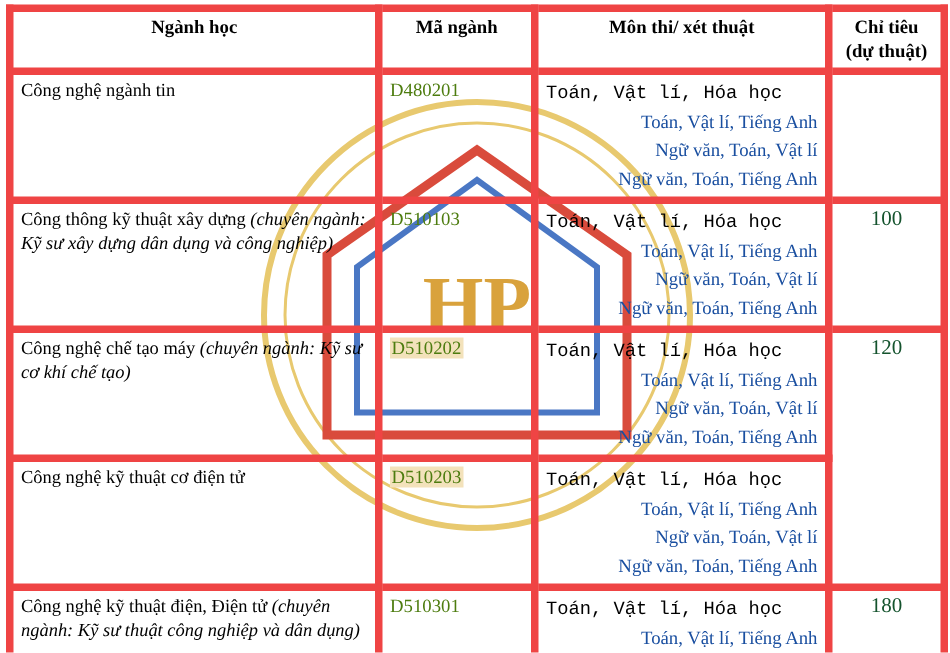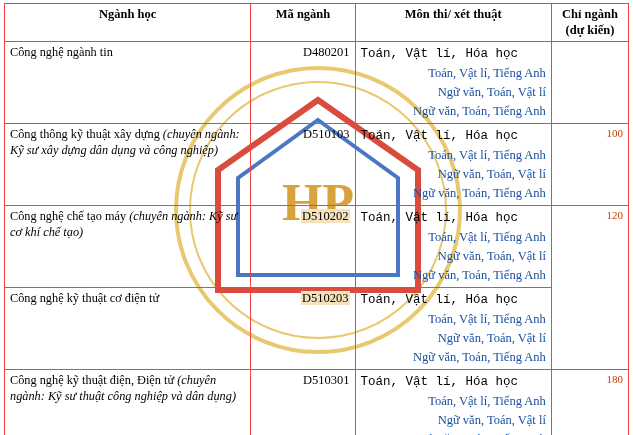--- a/index.html
+++ b/index.html
@@ -34,21 +34,21 @@
 
   table.admissions {
     border-collapse: collapse;
     width: 625px;
     table-layout: fixed;
     background: transparent;
   }
 
   table.admissions th,
   table.admissions td {
-    border: 1px solid #ef4444;
+    border: 5px solid #ef4444;
     vertical-align: top;
     padding: 3px 5px;
     background: transparent;
   }
 
   thead th {
     text-align: center;
     font-weight: bold;
     font-size: 12.5px;
     line-height: 1.25;
@@ -64,42 +64,42 @@
 
   td.major {
     font-size: 12.3px;
     line-height: 1.28;
     vertical-align: middle;
     color: #000;
   }
   td.major .italic { font-style: italic; }
 
   td.code {
-    text-align: right;
+    text-align: left;
     font-size: 12.5px;
     vertical-align: middle;
-    color: #000000;
+    color: #4d7c0f;
   }
 
   td.subjects {
     font-size: 12.5px;
     line-height: 1.5;
     vertical-align: middle;
     padding-top: 4px;
     padding-bottom: 4px;
   }
   td.subjects .line { white-space: nowrap; }
   td.subjects .line.dark { color: #000000; font-family: Liberation Mono, monospace; }
   td.subjects .line.blue { color: #1a4fa0; text-align: right; }
 
   td.quota {
-    text-align: right;
+    text-align: center;
     vertical-align: middle;
-    font-size: 11px;
-    color: #c2410c;
+    font-size: 14px;
+    color: #14532d;
   }
 
   .hl-code { background: #f3e2bb; padding: 0 1px; }
 </style>
 </head>
 <body>
 
 <svg class="watermark" viewBox="0 0 300 300" xmlns="http://www.w3.org/2000/svg">
   <circle cx="150" cy="150" r="142" fill="none" stroke="#e8c96f" stroke-width="4"></circle>
   <circle cx="150" cy="150" r="128" fill="none" stroke="#e8c96f" stroke-width="2"></circle>
@@ -117,22 +117,22 @@
       <col class="col-quota">
     </colgroup>
     <thead>
       <tr>
         <th>Ngành học</th>
         <th>
           <span>Mã ngành</span>
         </th>
         <th>Môn thi/ xét thuật</th>
         <th>
-          <div>Chỉ ngành</div>
-          <div>(dự kiến)</div>
+          <div>Chỉ tiêu</div>
+          <div>(dự thuật)</div>
         </th>
       </tr>
     </thead>
     <tbody>
         <tr>
           <td class="major"><span>Công nghệ ngành tin</span></td>
           <td class="code"><span>D480201</span></td>
           <td class="subjects">
             <div class="line dark"><span>Toán, Vật lí, Hóa học</span></div>
             <div class="line blue"><span>Toán, Vật lí, Tiếng Anh</span></div>

